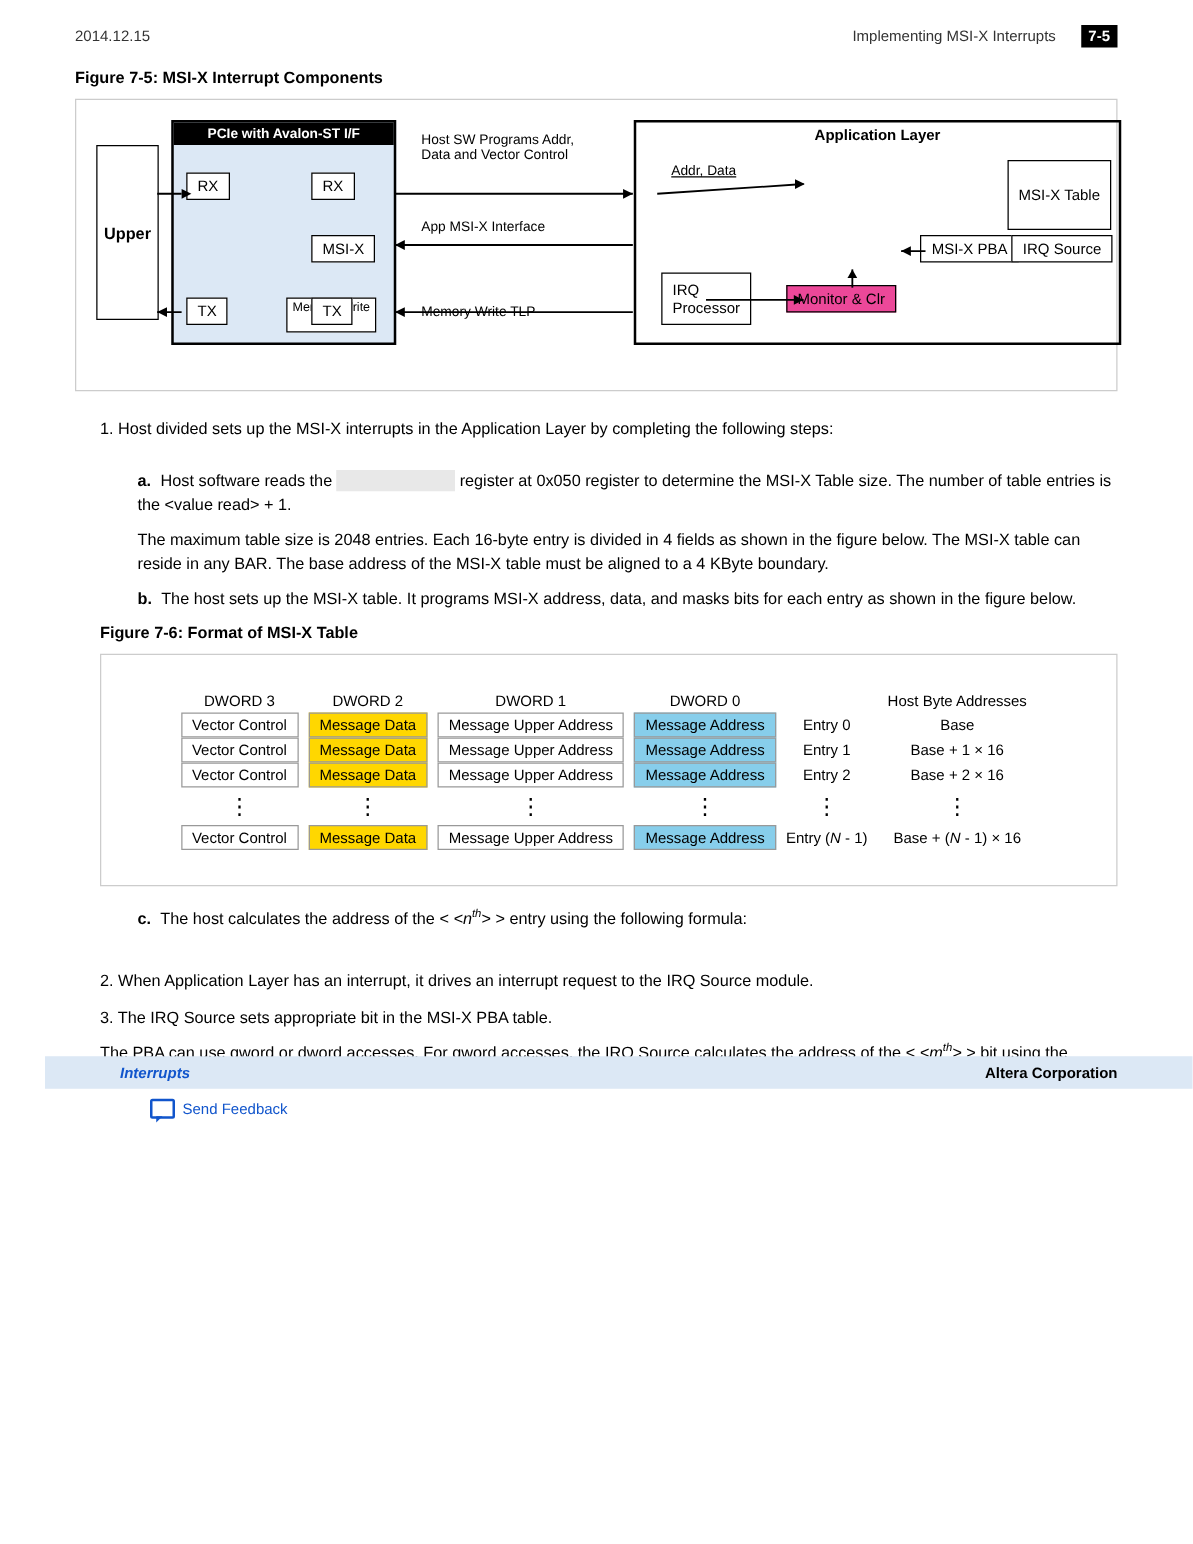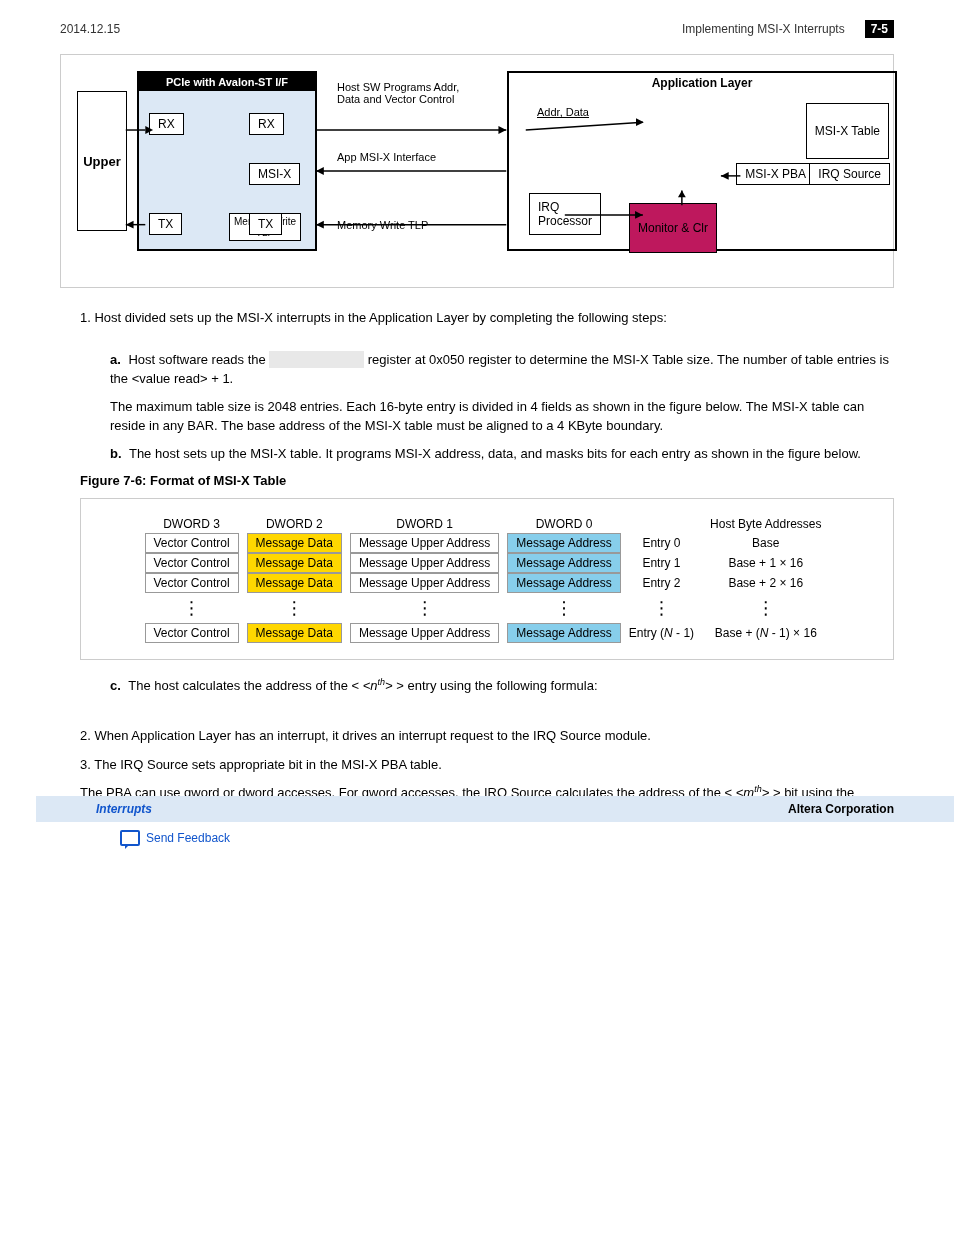--- a/index.html
+++ b/index.html
@@ -184,23 +184,23 @@
       border: 1px solid #000;
       padding: 6px 8px;
       font-size: 12px;
       background: #fff;
     }
     .app-monitor {
       position: absolute;
       left: 120px;
       top: 130px;
       border: 1px solid #000;
-      padding: 17px 8px;
-      font-size: 12px;
-      background: #be185d;
+      padding: 3px 8px;
+      font-size: 12px;
+      background: #ec4899;
     }
     
     .mid-text {
       position: absolute;
       left: 260px;
       top: 10px;
       font-size: 11px;
       width: 140px;
     }
     .mid-msi-label {
@@ -238,21 +238,21 @@
     .lettered-item {
       margin-bottom: 8px;
     }
     .lettered-item .item-letter {
       font-weight: bold;
       margin-right: 4px;
     }
     
     .msix-table-container {
       border: 1px solid #ccc;
-      padding: 16px;
+      padding: 28px;
       margin: 10px 0 16px 0;
     }
     .msix-table {
       border-collapse: collapse;
       margin: 0 auto;
     }
     .msix-table th {
       font-weight: normal;
       font-size: 12px;
       padding: 2px 12px;
@@ -365,20 +365,21 @@
 <div class="page">
 
   <div class="header-bar">
     <span>2014.12.15</span>
     <div class="header-right">
       <span class="header-section">Implementing MSI-X Interrupts</span>
       <span class="page-num">7-5</span>
     </div>
   </div>
 
+  <div class="figure-title">Figure 7-5: MSI-X Interrupt Components</div>
 
   <div class="diagram-container">
     <div class="diagram-inner">
 
       <div class="host-box">
         <span>Upper</span>
       </div>
 
       <div class="pcie-box">
         <div class="pcie-title">PCIe with Avalon-ST I/F</div>

